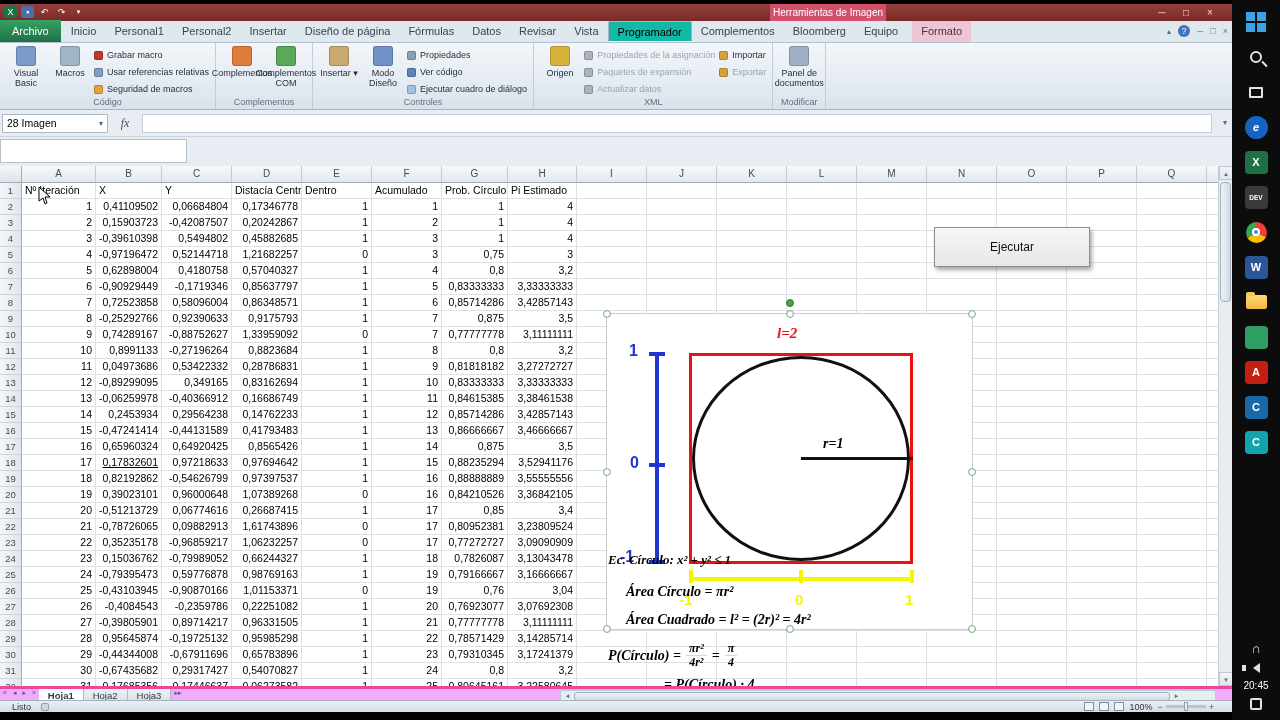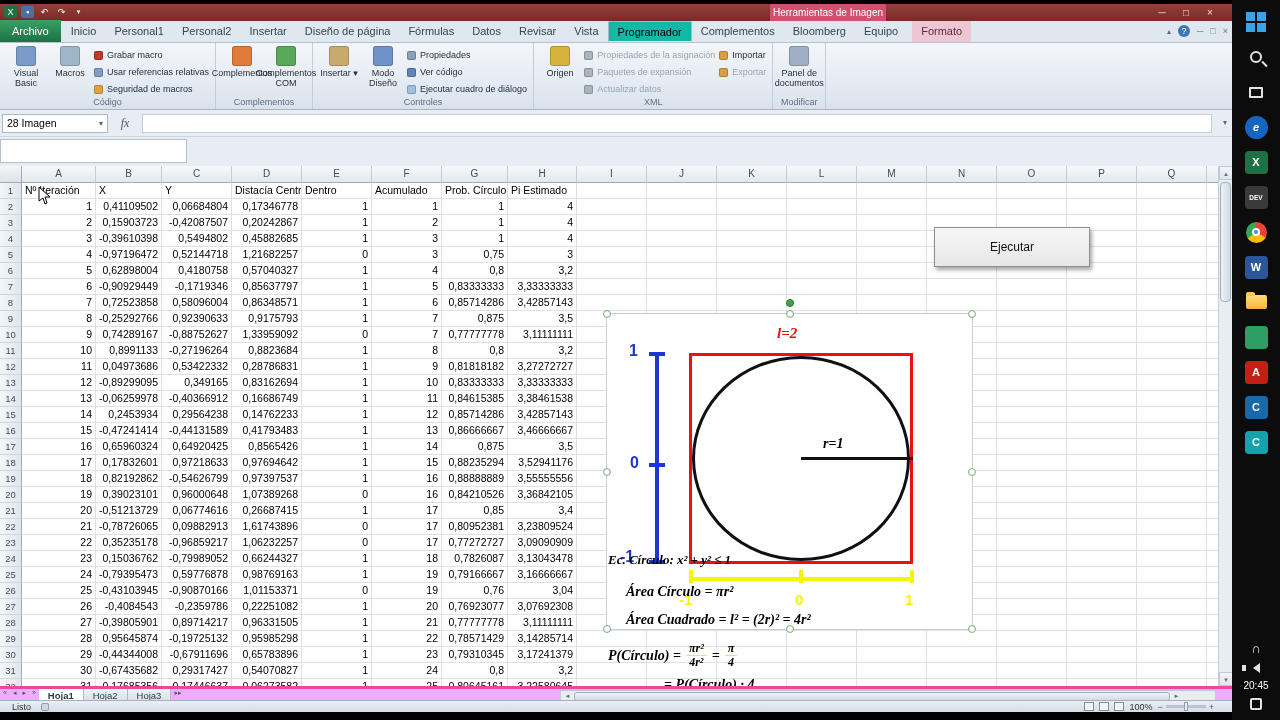--- a/index.html
+++ b/index.html
@@ -663,21 +663,21 @@
         <div class="cell num" style="width: 70px;"></div>
         <div class="cell num" style="width: 70px;"></div>
         <div class="cell num" style="width: 70px;"></div>
         <div class="cell num" style="width: 70px;"></div>
         <div class="cell num" style="width: 70px;"></div>
         <div class="cell num" style="width: 40px;"></div>
       </div>
       <div class="grow">
         <div class="rowh">18</div>
         <div class="cell num" style="width: 74px;">17</div>
-        <div class="cell num" style="width: 66px;">0,17832601</div>
+        <div class="cell num" style="width: 66px; text-decoration: underline;">0,17832601</div>
         <div class="cell num" style="width: 70px;">0,97218633</div>
         <div class="cell num" style="width: 70px;">0,97694642</div>
         <div class="cell num" style="width: 70px;">1</div>
         <div class="cell num" style="width: 70px;">15</div>
         <div class="cell num" style="width: 66px;">0,88235294</div>
         <div class="cell num" style="width: 69px;">3,52941176</div>
         <div class="cell num" style="width: 70px;"></div>
         <div class="cell num" style="width: 70px;"></div>
         <div class="cell num" style="width: 70px;"></div>
         <div class="cell num" style="width: 70px;"></div>

